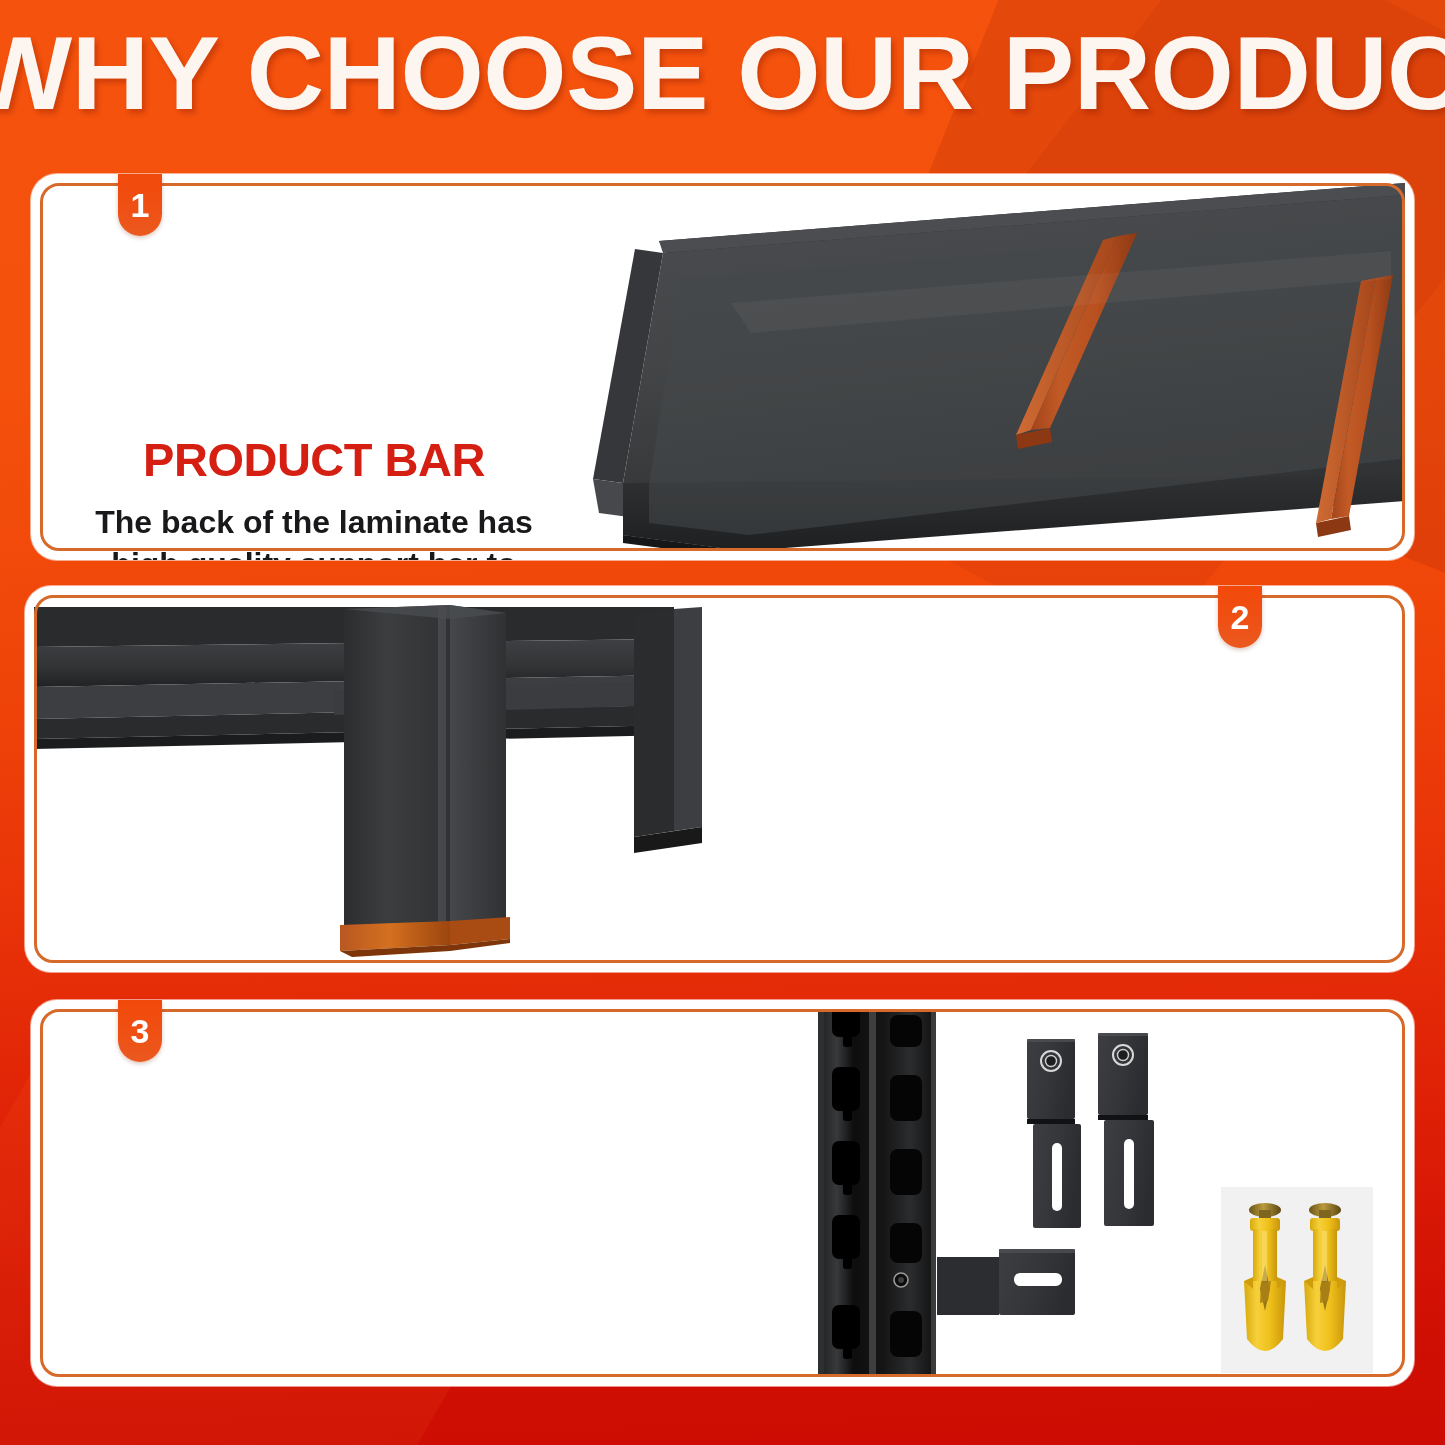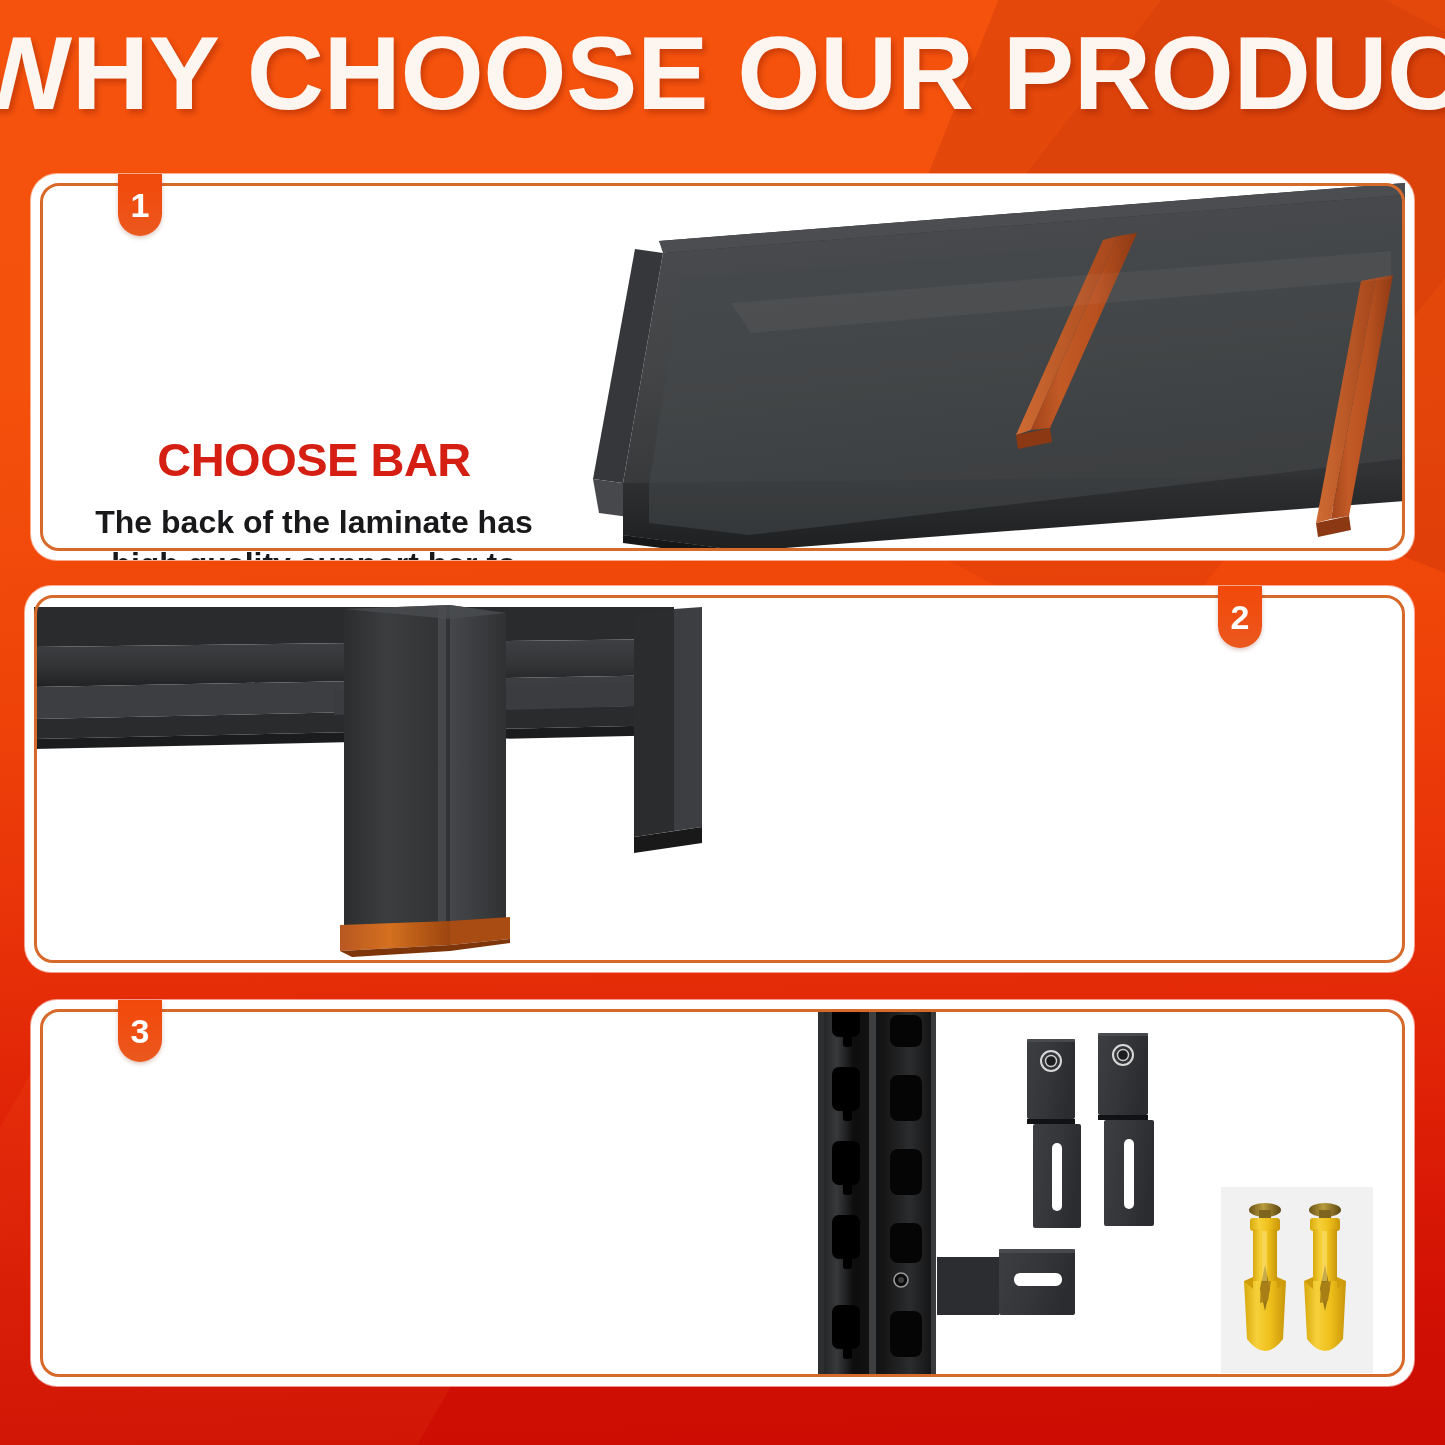--- a/index.html
+++ b/index.html
@@ -206,21 +206,21 @@
 
         <polygon points="785,340 800,336 845,95 830,98" fill="url(#barTop)"></polygon>
         <polygon points="800,336 818,333 862,92 845,95" fill="url(#barGrad)"></polygon>
         <polygon points="785,340 818,333 820,347 787,354" fill="#8c3813"></polygon>
 
         <polygon points="200,120 860,68 860,96 220,150" fill="#ffffff" opacity="0.045"></polygon>
       </svg>
     </div>
 
     <div class="text-col" id="text1">
-      <p class="feat-title">CHOOSE BAR</p>
+      <p class="feat-title">PRODUCT BAR</p>
       <p class="feat-body">The back of the laminate has high quality support bar to enhance the load bearing capacity</p>
     </div>
   </div>
   <div class="badge" id="badge1">1</div>
 
   <div class="card" id="card2">
 
     <div class="art" id="art2">
       <svg viewBox="0 0 740 368" width="740" height="368" preserveAspectRatio="none">
         <defs>

